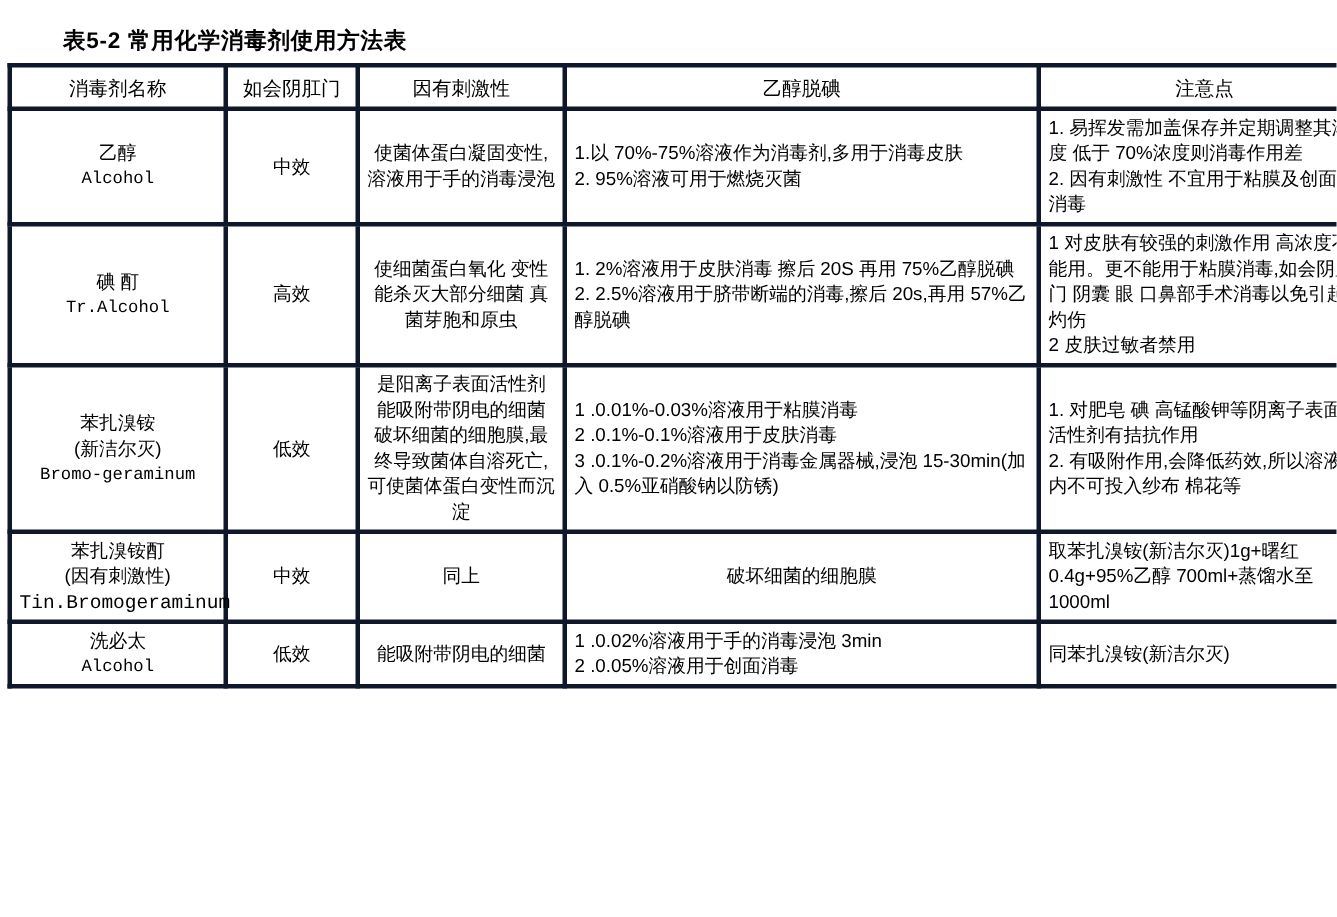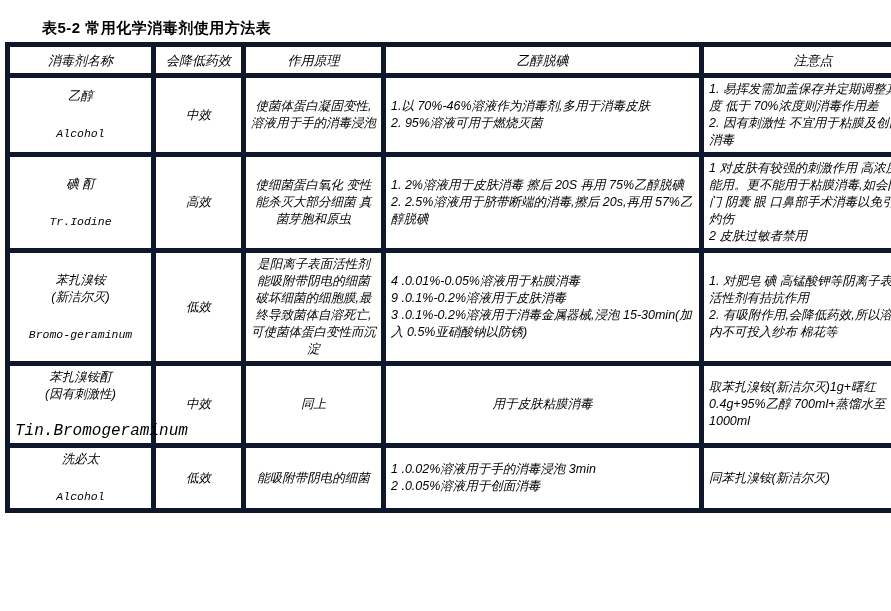--- a/index.html
+++ b/index.html
@@ -28,46 +28,45 @@
     letter-spacing: 0.5px;
     line-height: 18px;
   }
   table.main {
     border-collapse: collapse;
     margin-left: 5px;
     width: 874px;
     table-layout: fixed;
   }
   table.main td, table.main th {
-    border: 5px solid #0f172a;
+    border: 3px solid #0f172a;
     vertical-align: middle;
     padding: 3px 5px;
     font-size: 12.5px;
     line-height: 17px;
-    font-style: italic;
   }
   table.main thead th {
     text-align: center;
     font-weight: normal;
     font-size: 13px;
     height: 22px;
     padding: 2px 4px;
   }
   .c-name   { width: 133px; text-align: center; }
   .c-level  { width: 77px;  text-align: center; }
   .c-princ  { width: 127px; text-align: center; }
   .c-scope  { width: 305px; text-align: left; }
   .c-note   { width: 210px; text-align: left; }
 
   .cell-center { text-align: center; }
   .cell-left { text-align: left; }
 
   .name-cn { display:block; }
-  .name-en { display:block; font-family: "Liberation Mono", monospace; font-size: 11.5px; letter-spacing: 0px; margin-top: 20px;}
-  .name-en.small { font-size: 16px; text-align: center; }
+  .name-en { display:block; font-family: "Liberation Mono", monospace; font-size: 11.5px; letter-spacing: 0px;}
+  .name-en.small { font-size: 13px; text-align: center; }
 
   .footbar {
     position: absolute;
     left: 0;
     bottom: 0;
     width: 891px;
     height: 6px;
   }
   .footbar .seg {
     position: absolute;
@@ -83,49 +82,49 @@
 <body>
 
 <div class="page">
 
   <div class="doc-title">表5-2 常用化学消毒剂使用方法表</div>
 
   <table class="main">
     <thead>
       <tr>
         <th class="c-name">消毒剂名称</th>
-        <th class="c-level">会降低药效</th>
-        <th class="c-princ">作用原理</th>
+        <th class="c-level">如会阴肛门</th>
+        <th class="c-princ">因有刺激性</th>
         <th class="c-scope">乙醇脱碘</th>
         <th class="c-note">注意点</th>
       </tr>
     </thead>
     <tbody>
 
       <tr>
         <td class="c-name cell-center">
           <span class="name-cn">乙醇</span>
           <span class="name-en">Alcohol</span>
         </td>
         <td class="c-level cell-center">中效</td>
         <td class="c-princ cell-center">使菌体蛋白凝固变性,溶液用于手的消毒浸泡</td>
         <td class="c-scope cell-left">
-          <div>1.以 70%-46%溶液作为消毒剂,多用于消毒皮肤</div>
+          <div>1.以 70%-75%溶液作为消毒剂,多用于消毒皮肤</div>
           <div>2. 95%溶液可用于燃烧灭菌</div>
         </td>
         <td class="c-note cell-left">
           <div>1. 易挥发需加盖保存并定期调整其浓度 低于 70%浓度则消毒作用差</div>
           <div>2. 因有刺激性 不宜用于粘膜及创面的消毒</div>
         </td>
       </tr>
 
       <tr>
         <td class="c-name cell-center">
           <span class="name-cn">碘 酊</span>
-          <span class="name-en">Tr.Iodine</span>
+          <span class="name-en">Tr.Alcohol</span>
         </td>
         <td class="c-level cell-center">高效</td>
         <td class="c-princ cell-center">使细菌蛋白氧化 变性能杀灭大部分细菌 真菌芽胞和原虫</td>
         <td class="c-scope cell-left">
           <div>1. 2%溶液用于皮肤消毒 擦后 20S 再用 75%乙醇脱碘</div>
           <div>2. 2.5%溶液用于脐带断端的消毒,擦后 20s,再用 57%乙醇脱碘</div>
         </td>
         <td class="c-note cell-left">
           <div>1 对皮肤有较强的刺激作用 高浓度不能用。更不能用于粘膜消毒,如会阴肛门 阴囊 眼 口鼻部手术消毒以免引起灼伤</div>
           <div>2 皮肤过敏者禁用</div>
@@ -134,39 +133,39 @@
 
       <tr>
         <td class="c-name cell-center">
           <span class="name-cn" style="white-space:pre-line;">苯扎溴铵
 (新洁尔灭)</span>
           <span class="name-en">Bromo-geraminum</span>
         </td>
         <td class="c-level cell-center">低效</td>
         <td class="c-princ cell-center">是阳离子表面活性剂 能吸附带阴电的细菌 破坏细菌的细胞膜,最终导致菌体自溶死亡,可使菌体蛋白变性而沉淀</td>
         <td class="c-scope cell-left">
-          <div>4 .0.01%-0.05%溶液用于粘膜消毒</div>
-          <div>9 .0.1%-0.2%溶液用于皮肤消毒</div>
+          <div>1 .0.01%-0.03%溶液用于粘膜消毒</div>
+          <div>2 .0.1%-0.1%溶液用于皮肤消毒</div>
           <div>3 .0.1%-0.2%溶液用于消毒金属器械,浸泡 15-30min(加入 0.5%亚硝酸钠以防锈)</div>
         </td>
         <td class="c-note cell-left">
           <div>1. 对肥皂 碘 高锰酸钾等阴离子表面活性剂有拮抗作用</div>
           <div>2. 有吸附作用,会降低药效,所以溶液内不可投入纱布 棉花等</div>
         </td>
       </tr>
 
       <tr>
         <td class="c-name cell-center">
           <span class="name-cn" style="white-space:pre-line;">苯扎溴铵酊
 (因有刺激性)</span>
           <span class="name-en small">Tin.Bromogeraminum</span>
         </td>
         <td class="c-level cell-center">中效</td>
         <td class="c-princ cell-center">同上</td>
-        <td class="c-scope cell-center">用于皮肤粘膜消毒</td>
+        <td class="c-scope cell-center">破坏细菌的细胞膜</td>
         <td class="c-note cell-left">
           <div>取苯扎溴铵(新洁尔灭)1g+曙红 0.4g+95%乙醇 700ml+蒸馏水至 1000ml</div>
         </td>
       </tr>
 
       <tr class="r-last">
         <td class="c-name cell-center">
           <span class="name-cn">洗必太</span>
           <span class="name-en">Alcohol</span>
         </td>

